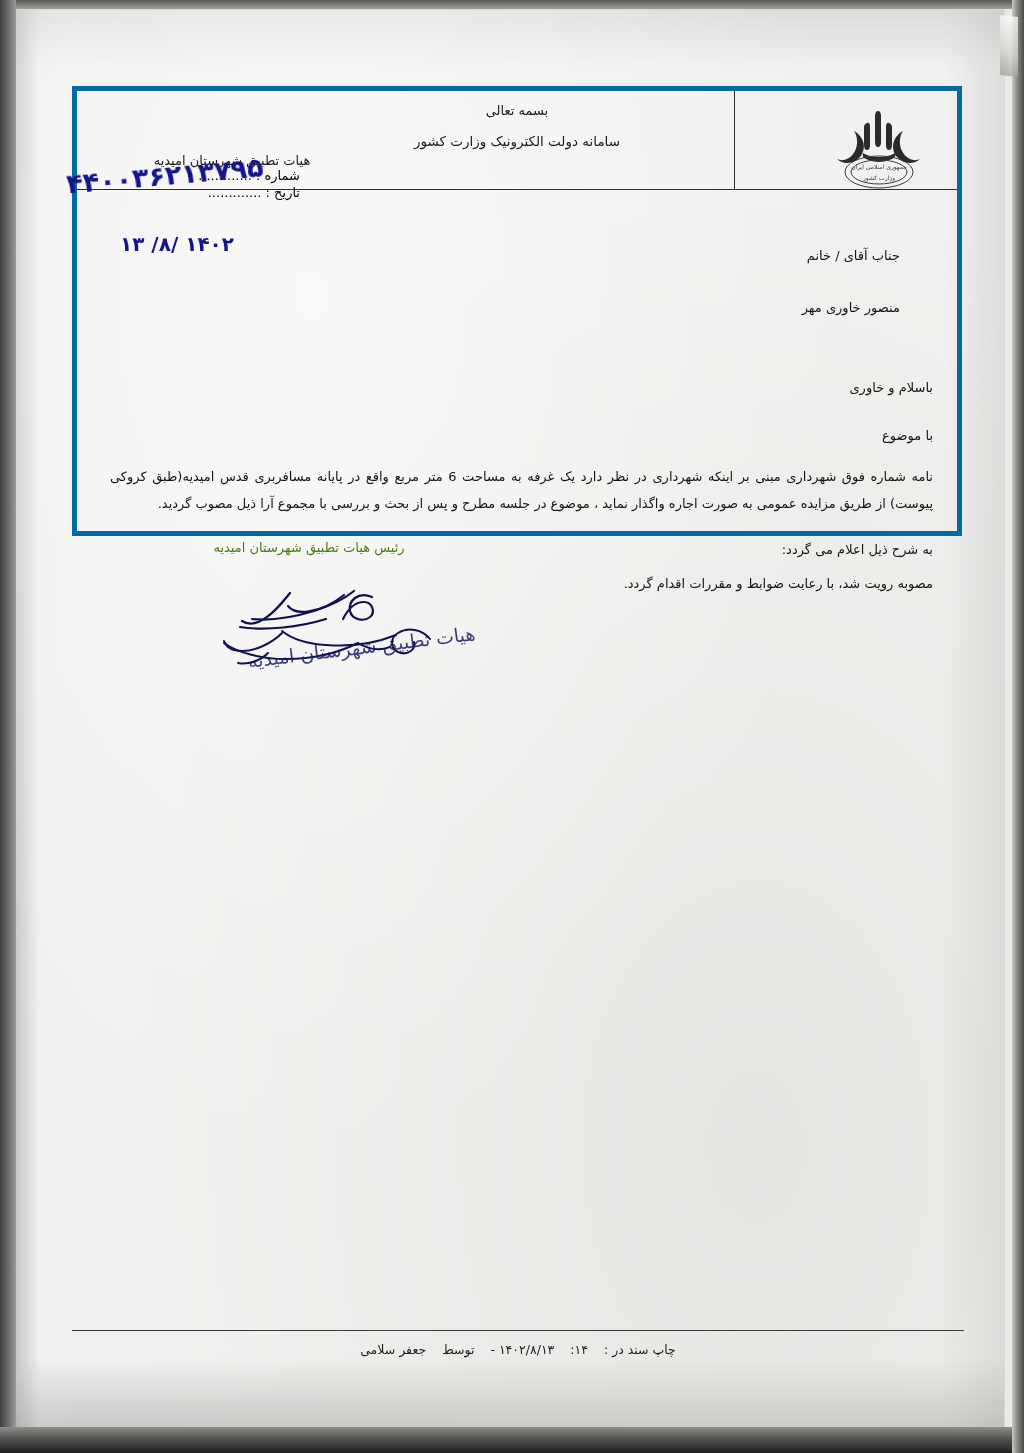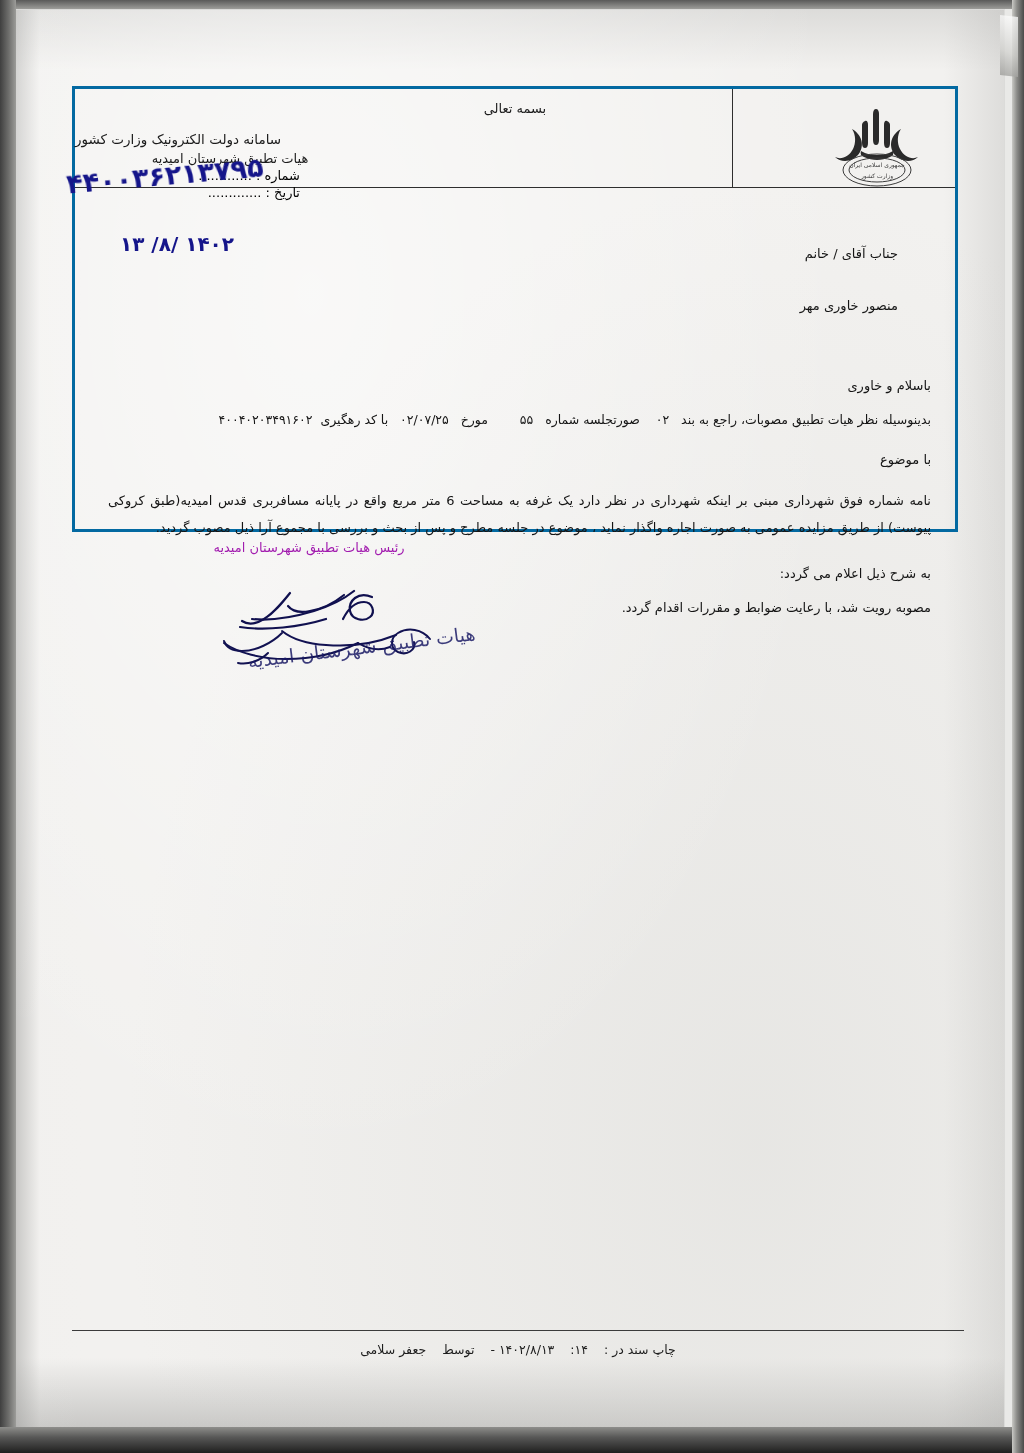--- a/index.html
+++ b/index.html
@@ -76,21 +76,21 @@
     opacity: .75;
   }
 
   
   .frame {
     position: absolute;
     left: 72px;
     top: 86px;
     width: 880px;
     height: 440px;
-    border: 3px solid #0369a1;
+    border: 5px solid #0369a1;
   }
   .frame .hr-head {
     position: absolute;
     left: 0;
     right: 0;
     top: 98px;
     border-top: 1px solid #2e2e2e;
   }
   
   .frame .v-head {
@@ -110,21 +110,21 @@
     left: 0; right: 0;
     text-align: center;
     font-size: 13px;
     color: #1b1b1b;
     letter-spacing: .2px;
   }
   .sys-name {
     position: absolute;
     top: 42px;
     left: 0; right: 0;
-    text-align: left;
+    text-align: center;
     font-size: 13.5px;
     color: #1b1b1b;
   }
   .org-name {
     position: absolute;
     top: 62px;
     right: 600px;
     width: 250px;
     text-align: center;
     font-size: 13px;
@@ -205,21 +205,21 @@
   }
 
   
   .sign-title {
     position: absolute;
     top: 540px;
     right: 600px;
     width: 230px;
     text-align: center;
     font-size: 13px;
-    color: #a21caf;
+    color: #4d7c0f;
   }
   .signature {
     position: absolute;
     top: 575px;
     right: 560px;
     width: 320px;
     height: 120px;
   }
   .stamp-txt {
     position: absolute;
@@ -302,21 +302,20 @@
     <div class="body-block">
       <div class="ln">
         <span>جناب آقای / خانم</span>
         &nbsp;&nbsp;&nbsp;&nbsp;
         <span>منصور خاوری مهر</span>
       </div>
       <div class="spacer-8"></div>
       <div class="spacer-20"></div>
       <div class="ln">باسلام و خاوری</div>
       <div class="spacer-8"></div>
-      <div class="ln small">بدینوسیله نظر هیات تطبیق مصوبات، راجع به بند   ۰۲    صورتجلسه شماره   ۵۵        مورخ   ۰۲/۰۷/۲۵   با کد رهگیری  ۴۰۰۴۰۲۰۳۴۹۱۶۰۲</div>
       <div class="spacer-14"></div>
       <div class="ln">با موضوع</div>
       <div class="spacer-14"></div>
       <div class="para">نامه شماره فوق شهرداری مبنی بر اینکه شهرداری در نظر دارد یک غرفه به مساحت 6 متر مربع واقع در پایانه مسافربری قدس امیدیه(طبق کروکی پیوست) از طریق مزایده عمومی به صورت اجاره واگذار نماید ، موضوع در جلسه مطرح و پس از بحث و بررسی با مجموع آرا ذیل مصوب گردید.</div>
       <div class="spacer-20"></div>
       <div class="ln">به شرح ذیل اعلام می گردد:</div>
       <div class="spacer-8"></div>
       <div class="ln">مصوبه رویت شد، با رعایت ضوابط و مقررات اقدام گردد.</div>
     </div>
   </div>

